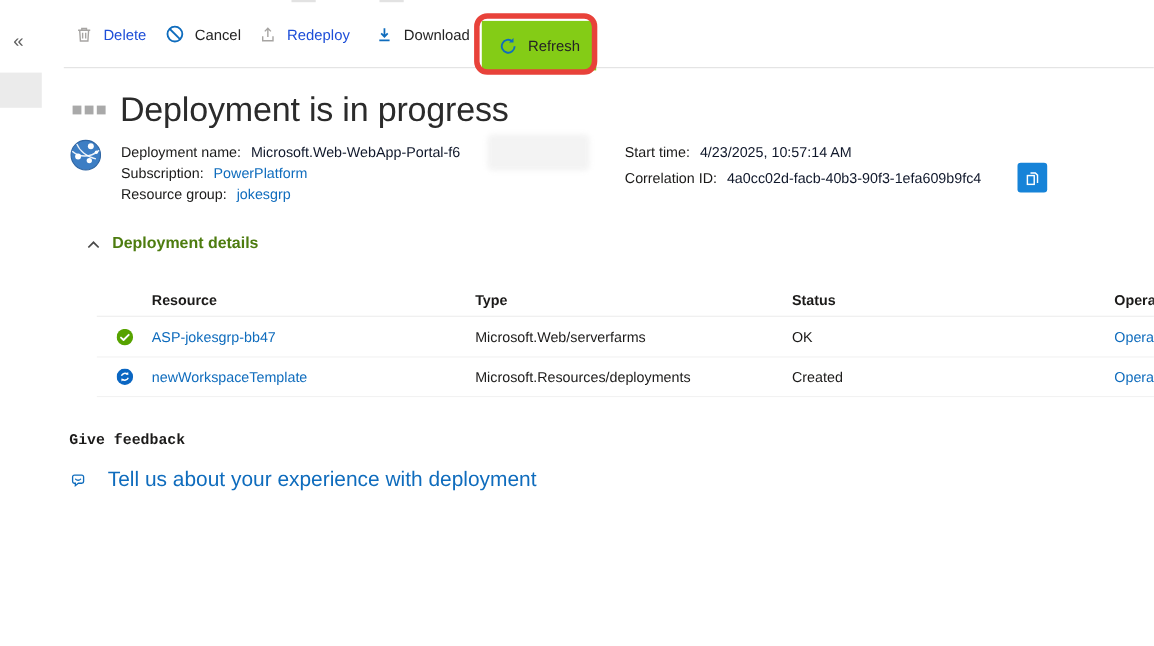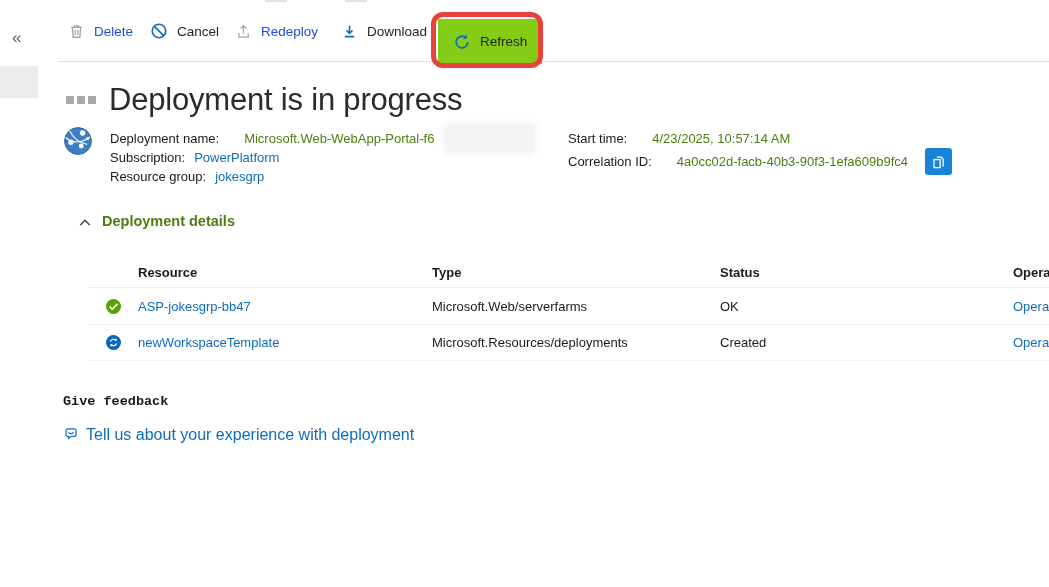--- a/index.html
+++ b/index.html
@@ -38,21 +38,21 @@
   
   .title-row { position:absolute; left:66px; top:84px; height:32px; display:flex; align-items:center; gap:13px; }
   .squares-icon { display:flex; gap:3px; }
   .squares-icon span { width:8px; height:8px; background:#a9a9a9; display:block; }
   .page-title { font-size:31px; color:#2b2b2b; font-weight:400; letter-spacing:-0.2px; }
 
   
   .globe { position:absolute; left:63px; top:126px; }
   .ess-line { position:absolute; font-size:13px; line-height:16px; white-space:nowrap; }
   .ess-label { color:#1b1a19; margin-right:9px; }
-  .ess-value { color:#4d7c0f;margin-left:16px; }
+  .ess-value { color:#0f172a; }
   a.link, .link { color:#0f6cbd; text-decoration:none; cursor:pointer; }
   .copy-btn {
     position:absolute; left:925px; top:148px; width:27px; height:27px;
     background:#1683d8; border:none; border-radius:3px; cursor:pointer;
     display:flex; align-items:center; justify-content:center;
   }
   .redaction {
     position:absolute; left:447px; top:126px; width:85px; height:25px;
     background:#f3f3f3; box-shadow:0 0 5px 4px rgba(243,243,243,0.9); border-radius:2px;
   }
@@ -68,21 +68,21 @@
     align-items:center;
   }
   .trow.head { height:30px; border-bottom:1px solid #ededed; font-weight:bold; font-size:13px; }
   .trow.body-row { border-bottom:1px solid #f2f2f2; font-size:13px; }
   .trow.r1 { height:37px; }
   .trow.r2 { height:36px; }
   .cell-icon { display:flex; align-items:center; padding-left:18px; }
 
   
   .feedback-title { position:absolute; left:63px; top:394px; font-size:13.5px; font-weight:bold;font-family:Liberation Mono, monospace; }
-  .feedback-row { position:absolute; left:63px; top:426px; display:flex; gap:7px; font-size:16px; }
+  .feedback-row { position:absolute; left:63px; top:426px; display:flex; align-items:center; gap:19px; font-size:19px; }
 
   svg { display:block; }
 </style>
 </head>
 <body>
 
 <div class="artifact" style="left:265px"></div>
 <div class="artifact" style="left:345px"></div>
 
 <div class="collapse-btn">«</div>

